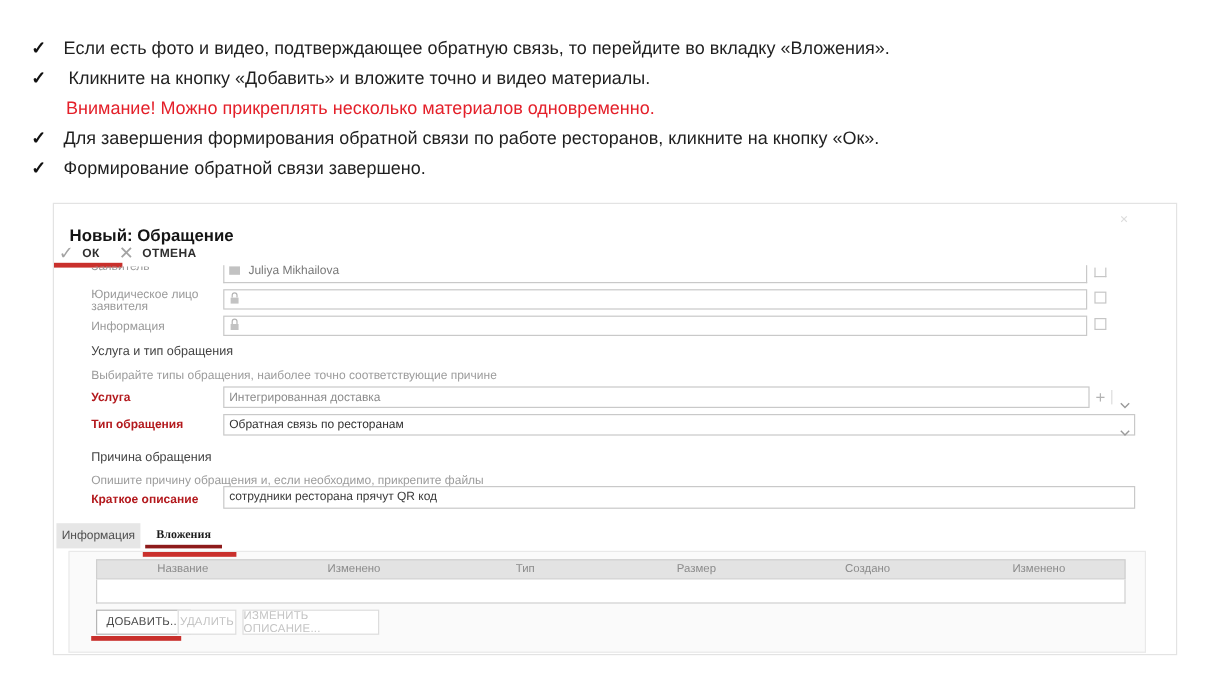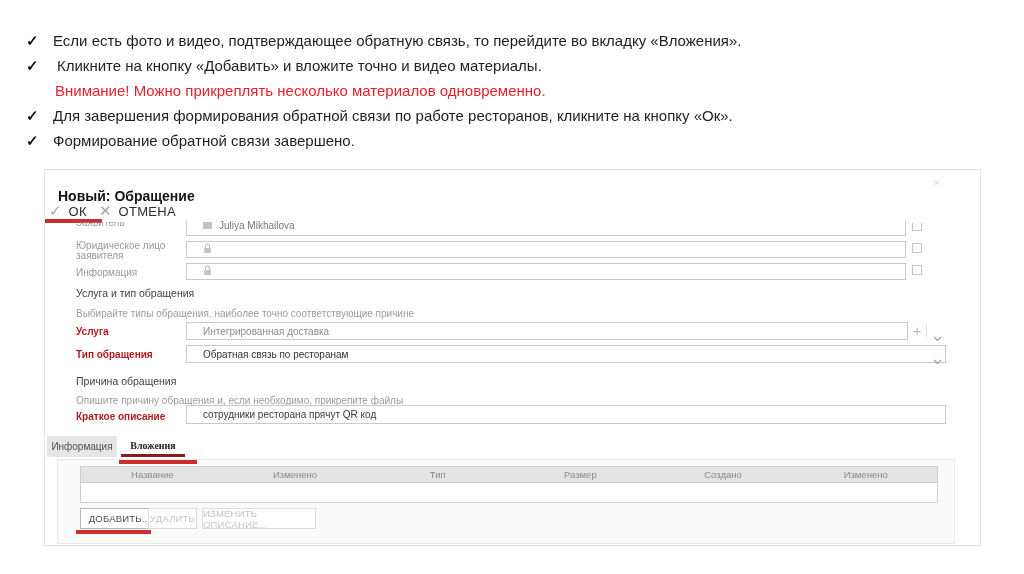--- a/index.html
+++ b/index.html
@@ -13,26 +13,26 @@
   .instr.warn .txt { left:55px; color:#e4202a; }
   .instr.item2 .txt { left:57px; }
 
   
   .panel { position:absolute; left:44px; top:169px; width:937px; height:377px; background:#fff; border:1px solid #e3e3e3; }
   .p-title { position:absolute; left:13px; top:6px; font-size:14px; font-weight:bold; color:#141414;margin-top:12px; }
   .faint-x { position:absolute; left:888px; top:8px; font-size:9px; color:#dcdcdc; }
 
   .toolbar-btn { position:absolute; top:32px; height:18px; display:flex; align-items:center; cursor:default; }
   .tb-icon { font-size:15px; color:#a3a3a3; margin-right:7px; }
-  .tb-label { font-size:13px; font-weight:normal; color:#2e2e2e; letter-spacing:.3px; }
+  .tb-label { font-size:10px; font-weight:bold; color:#2e2e2e; letter-spacing:.3px; }
   .ok-underline { position:absolute; left:0px; top:49px; width:57px; height:4px; background:#c9302c; }
 
   .flabel { position:absolute; left:31px; font-size:10px; color:#9a9a9a; }
   .flabel.red { color:#b3191d; font-weight:bold; }
-  .ffield { position:absolute; left:141px; background:#fff; border:1px solid #c9c9c9; font-size:10px; color:#555; display:flex; align-items:center; padding:0 16px; overflow:hidden; }
+  .ffield { position:absolute; left:141px; background:#fff; border:1px solid #c9c9c9; font-size:10px; color:#555; display:flex; align-items:center; padding:0 4px; overflow:hidden; }
   .clip-top { overflow:hidden; }
   .clip-top > .shift { margin-top:-5px; }
   .lock-ic { margin-right:5px; display:inline-block; }
   .side-ic { position:absolute; width:10px; height:10px; border:1px solid #c6c6c6; background:#fff; }
   .plus-ic { position:absolute; font-size:14px; color:#b3b3b3; }
   .chev { position:absolute; }
   .sep-v { position:absolute; width:1px; height:12px; background:#dcdcdc; }
 
   .section-h { position:absolute; left:31px; font-size:10.5px; color:#434343; }
   .hint { position:absolute; left:31px; font-size:10px; color:#9c9c9c;text-align:right; }

